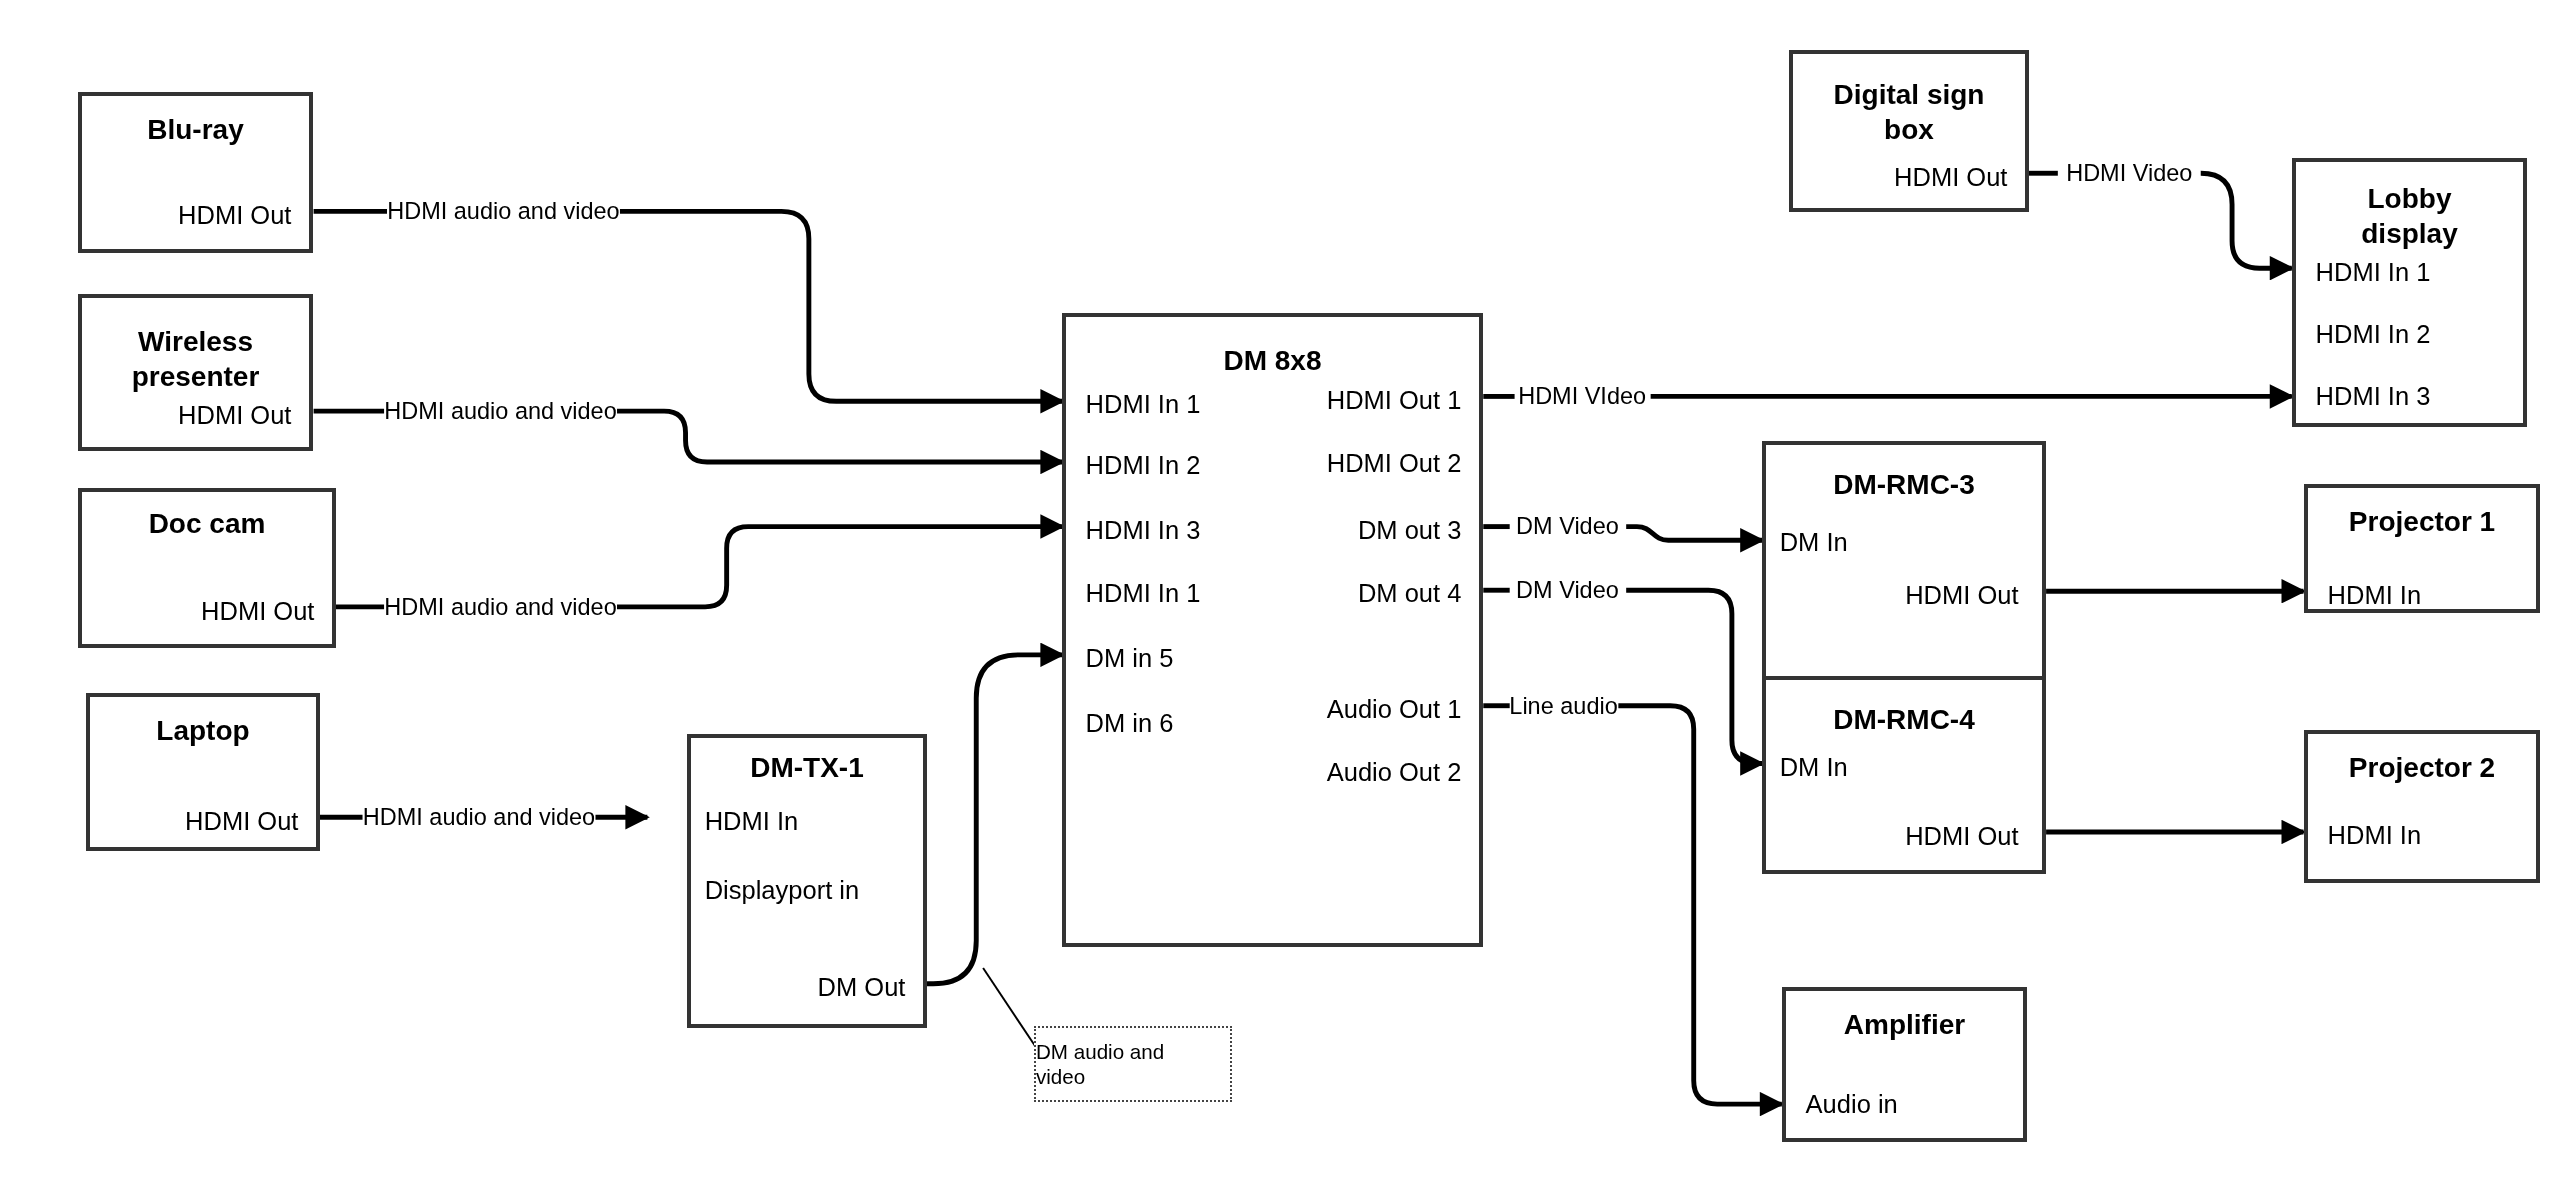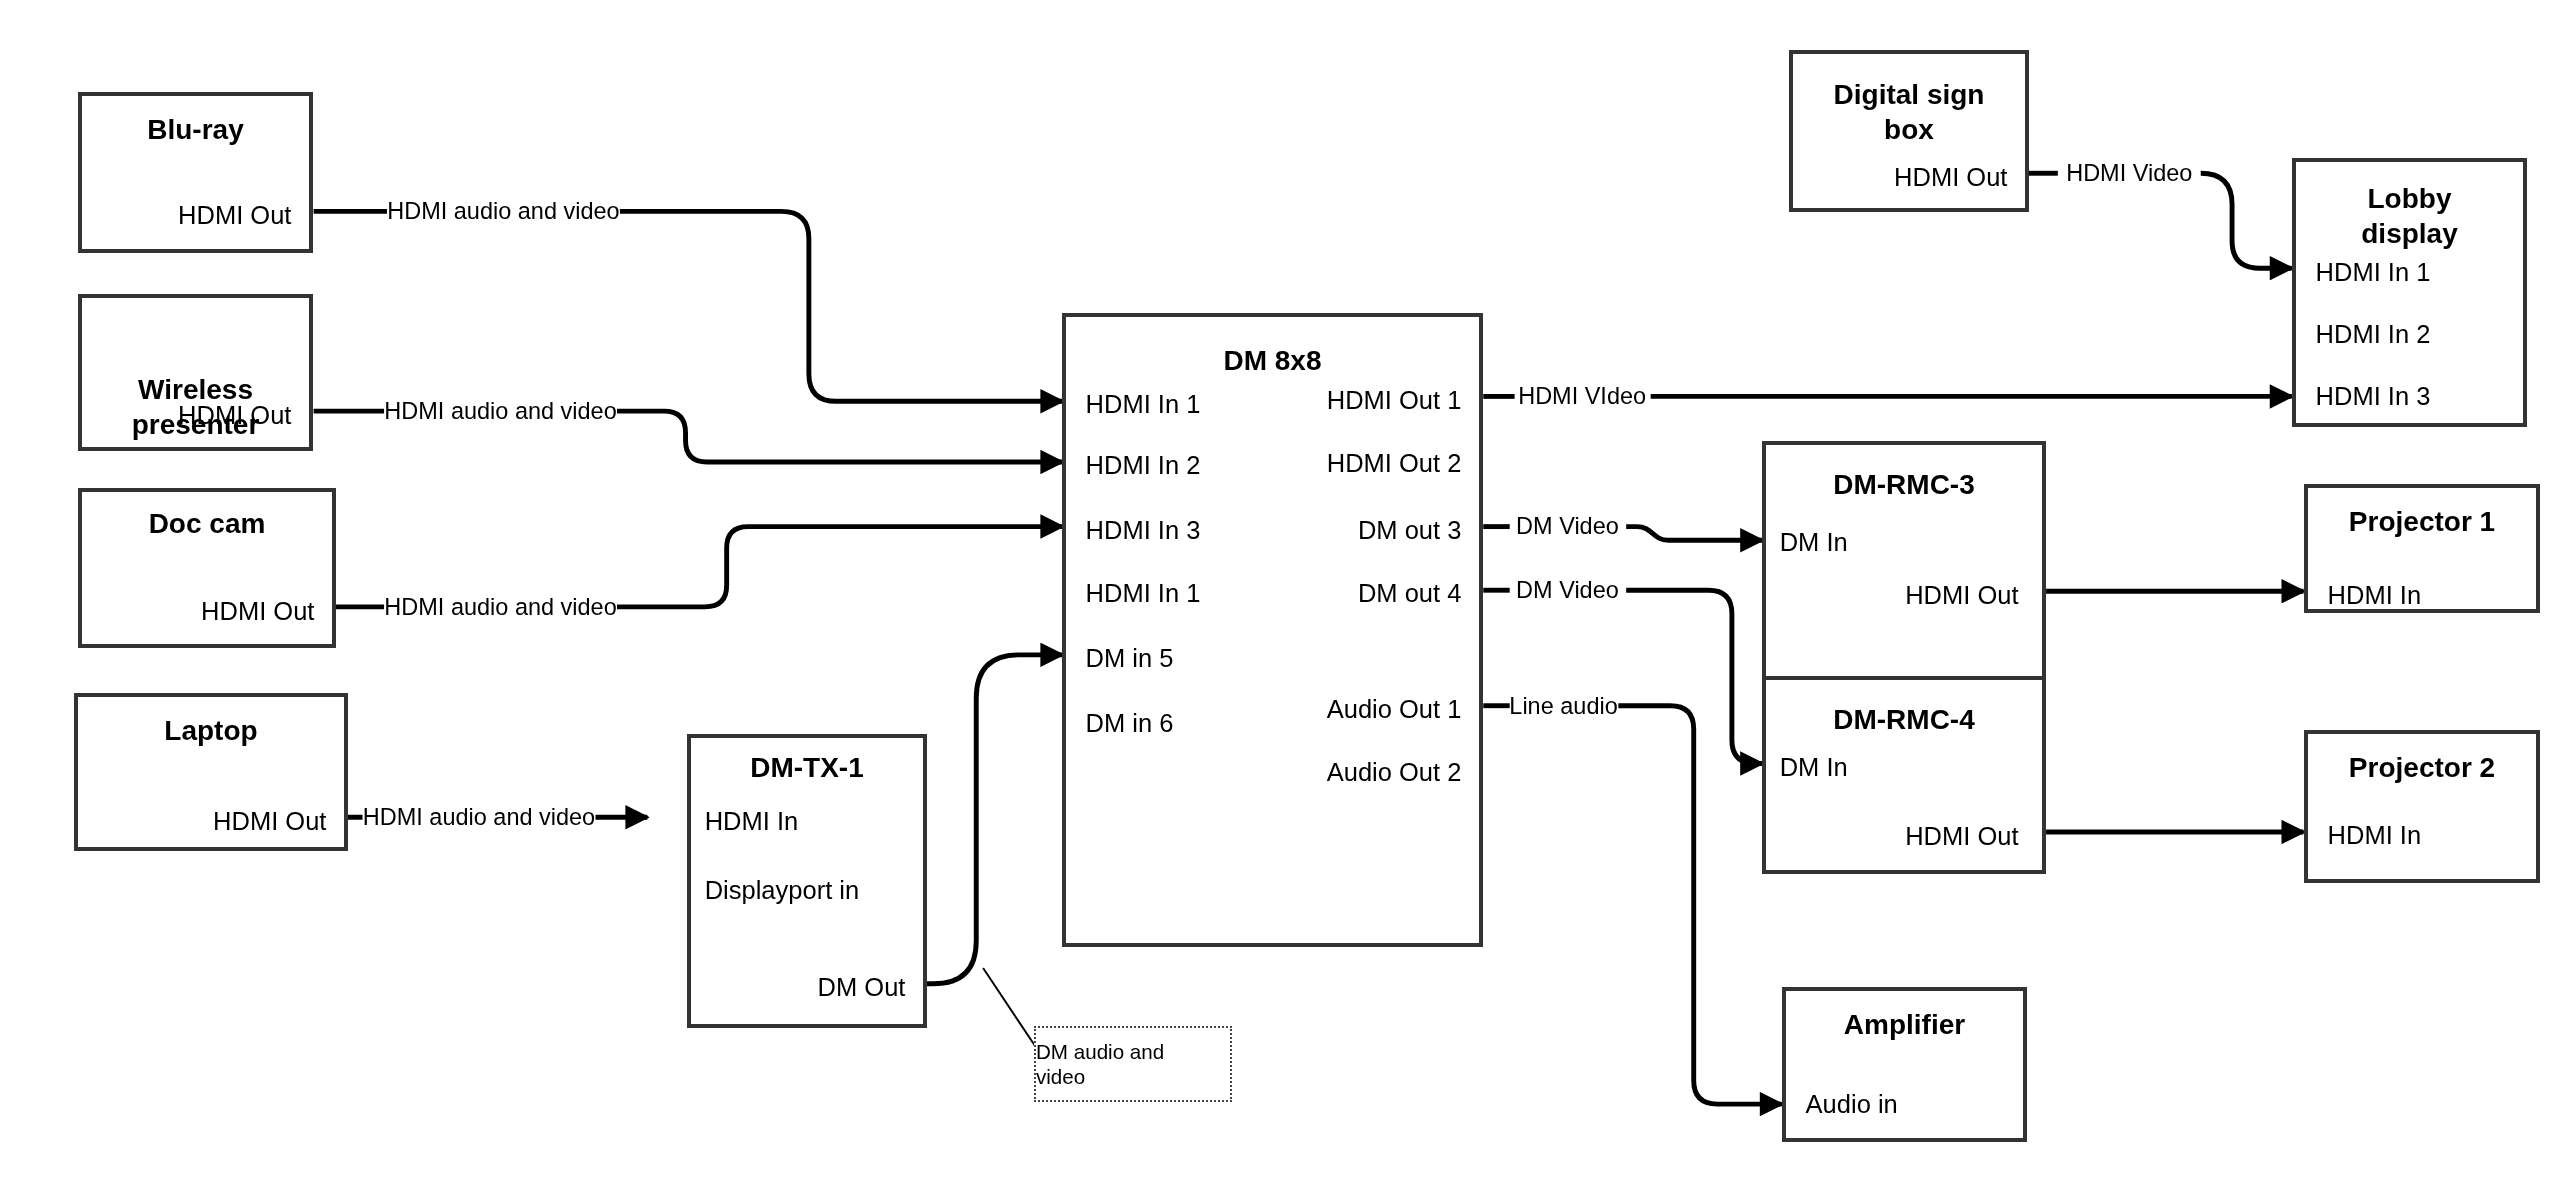--- a/index.html
+++ b/index.html
@@ -122,35 +122,35 @@
   </svg>
 
   <div class="node" style="left:78px;top:92px;width:235px;height:161px;">
     <div class="title" style="top:15.7px;">
         <span>Blu-ray</span>
       </div>
     <div class="port right" style="top:105px;">HDMI Out</div>
   </div>
 
   <div class="node" style="left:78px;top:294px;width:235px;height:157px;">
-    <div class="title" style="top:26.4px;margin-top:48px;">
+    <div class="title" style="top:26.4px;">
       <span>Wireless</span>
       <span>presenter</span>
     </div>
     <div class="port right" style="top:103px;">HDMI Out</div>
   </div>
 
   <div class="node" style="left:78px;top:488px;width:258px;height:160px;">
     <div class="title" style="top:13.7px;">
         <span>Doc cam</span>
       </div>
     <div class="port right" style="top:105px;">HDMI Out</div>
   </div>
 
-  <div class="node" style="left:74px;top:693px;width:274px;height:158px;">
+  <div class="node" style="left:86px;top:693px;width:234px;height:158px;">
     <div class="title" style="top:15.7px;">
         <span>Laptop</span>
       </div>
     <div class="port right" style="top:110px;">HDMI Out</div>
   </div>
 
   <div class="node" style="left:647px;top:734px;width:240px;height:294px;margin-left:40px;">
     <div class="title" style="top:11.7px;">
         <span>DM-TX-1</span>
       </div>

